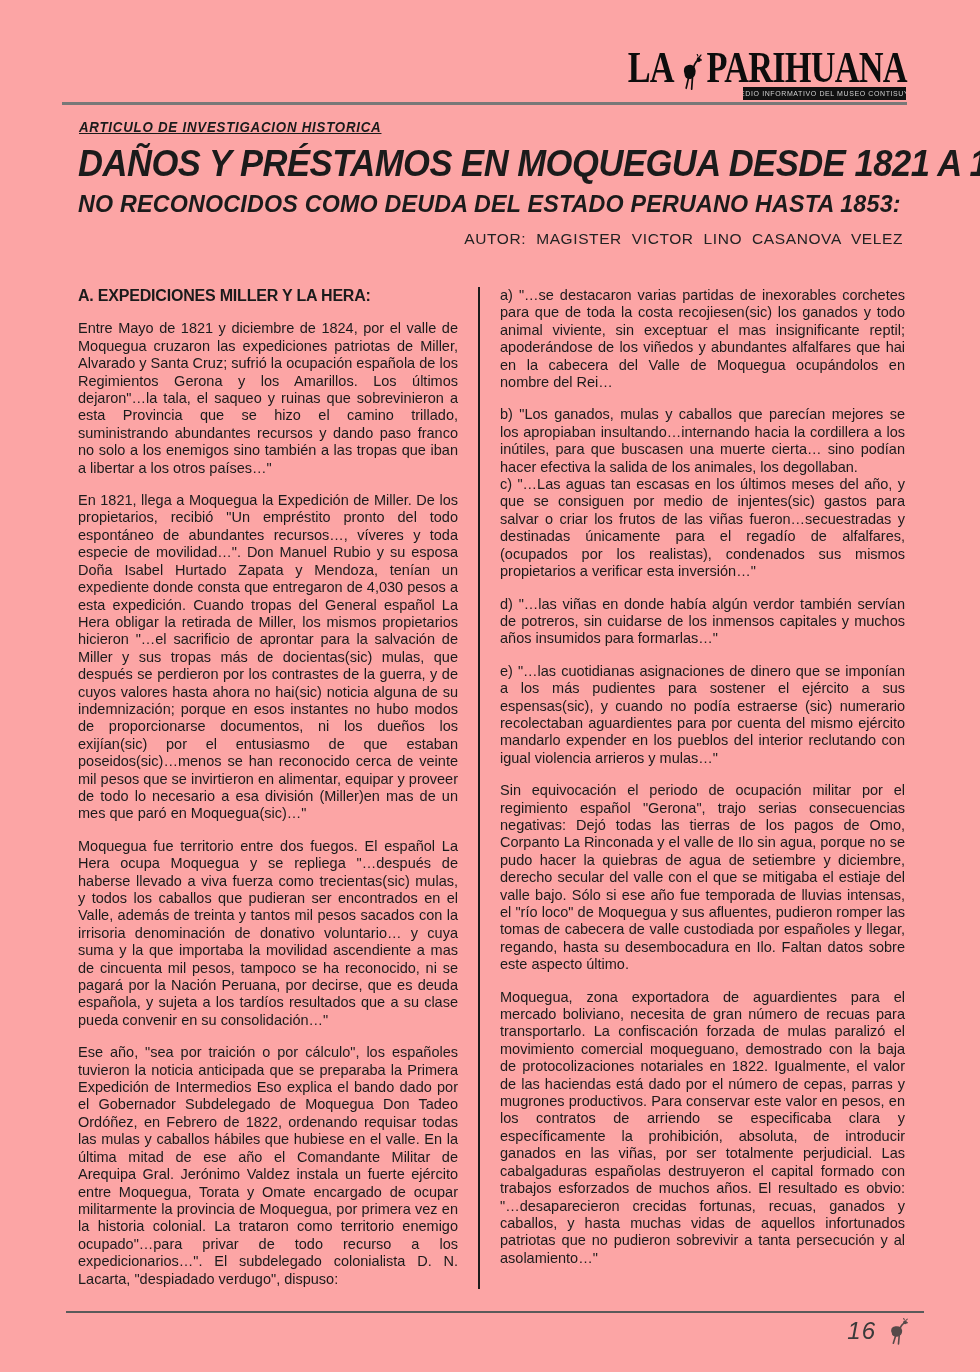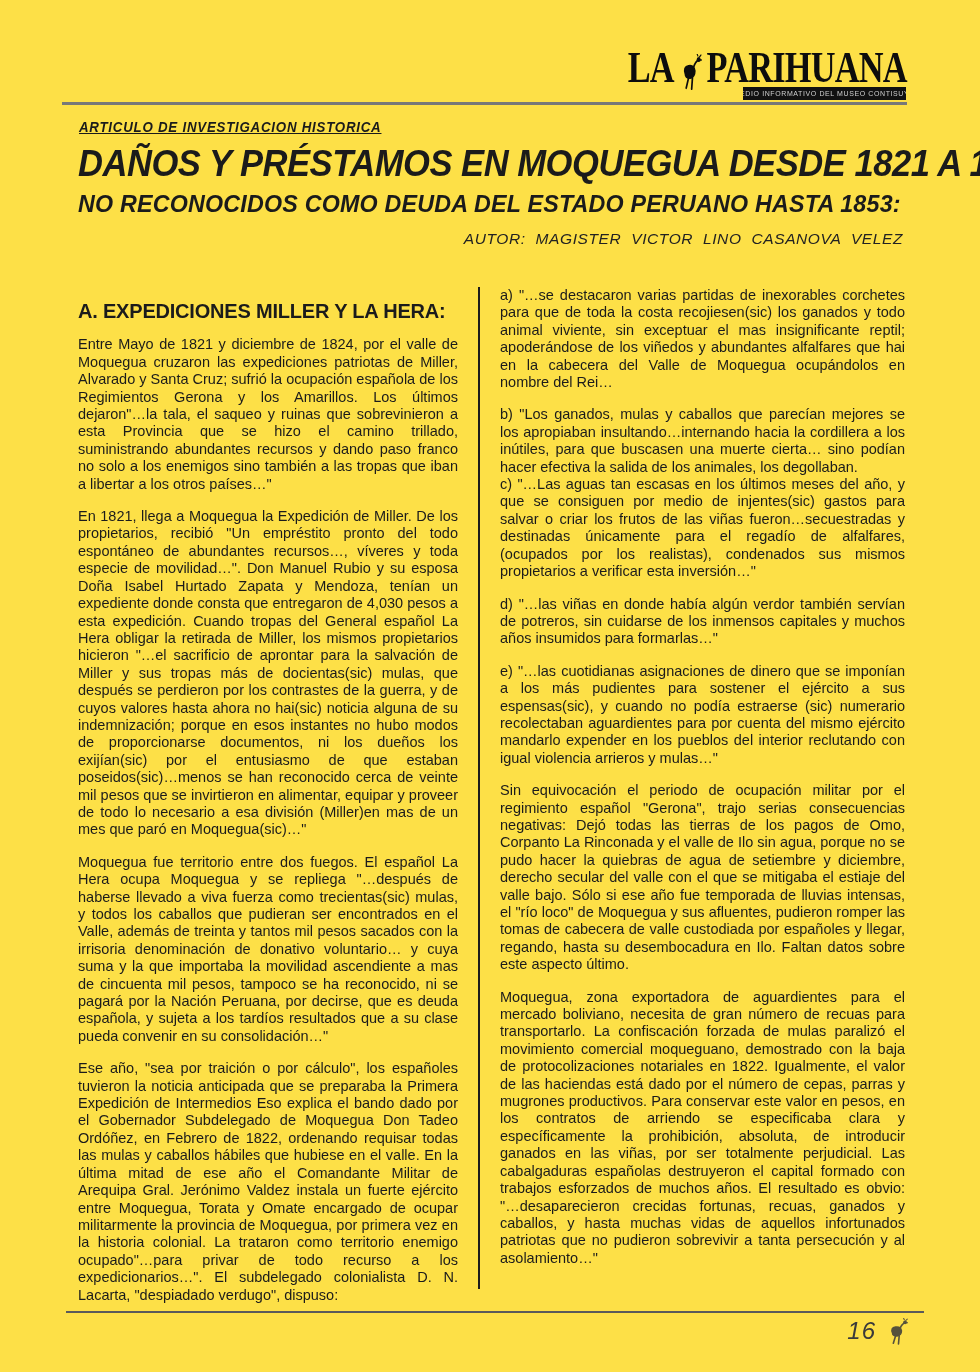--- a/index.html
+++ b/index.html
@@ -1,19 +1,19 @@
 <!DOCTYPE html>
 <html lang="es"><head>
 <meta charset="utf-8">
 <style>
   html,body{margin:0;padding:0;background:#e8e8e8;}
   .page{
     position:relative;
     width:980px;height:1372px;
-    background:#fde047;
+    background:#fca5a5;
     font-family:"Liberation Sans", sans-serif;
     color:#1b1b1b;
     overflow:hidden;
     margin:0 auto;
   }
   
   .logo{
     position:absolute;top:48px;right:73px;
     display:flex;align-items:flex-end;gap:4px;
     font-family:"Liberation Serif", serif;
@@ -53,42 +53,42 @@
   }
   .title2{
     position:absolute;top:190px;left:78px;width:840px;
     font-size:24px;font-weight:700;font-style:italic;
     letter-spacing:0.2px;line-height:27px;
     transform:scaleX(0.97);transform-origin:0 0;
     white-space:nowrap;
   }
   .byline{
     position:absolute;top:230px;right:77px;
-    font-size:15.5px;font-style:italic;
+    font-size:15.5px;
     letter-spacing:0.6px;word-spacing:5px;
     color:#222;white-space:nowrap;
   }
   
   .columns{
     position:absolute;top:287px;left:78px;width:827px;
     display:flex;
     font-size:14.5px;line-height:17.4px;
     text-align:justify;
   }
   .col-left{width:380px;flex:0 0 380px;}
   .col-divider{
     flex:0 0 2px;width:2px;height:1002px;
     background:#1c1c1c;margin:0 20px;
   }
   .col-right{flex:1;}
   .columns p{margin:0 0 15px 0;}
   .columns p.tight{margin-bottom:0;}
   .columns h3{
-    margin:16px 0 16px 0;
-    font-size:20px;font-weight:700;letter-spacing:-0.2px;
+    margin:0 0 16px 0;
+    font-size:16px;font-weight:700;letter-spacing:-0.2px;
     text-align:left;
   }
   
   .footer-rule{
     position:absolute;top:1311px;left:66px;width:858px;height:2px;
     background:#5a5a5a;
   }
   .page-num-wrap{
     position:absolute;top:1318px;right:72px;
     display:flex;align-items:flex-start;gap:10px;margin-left:48px;

